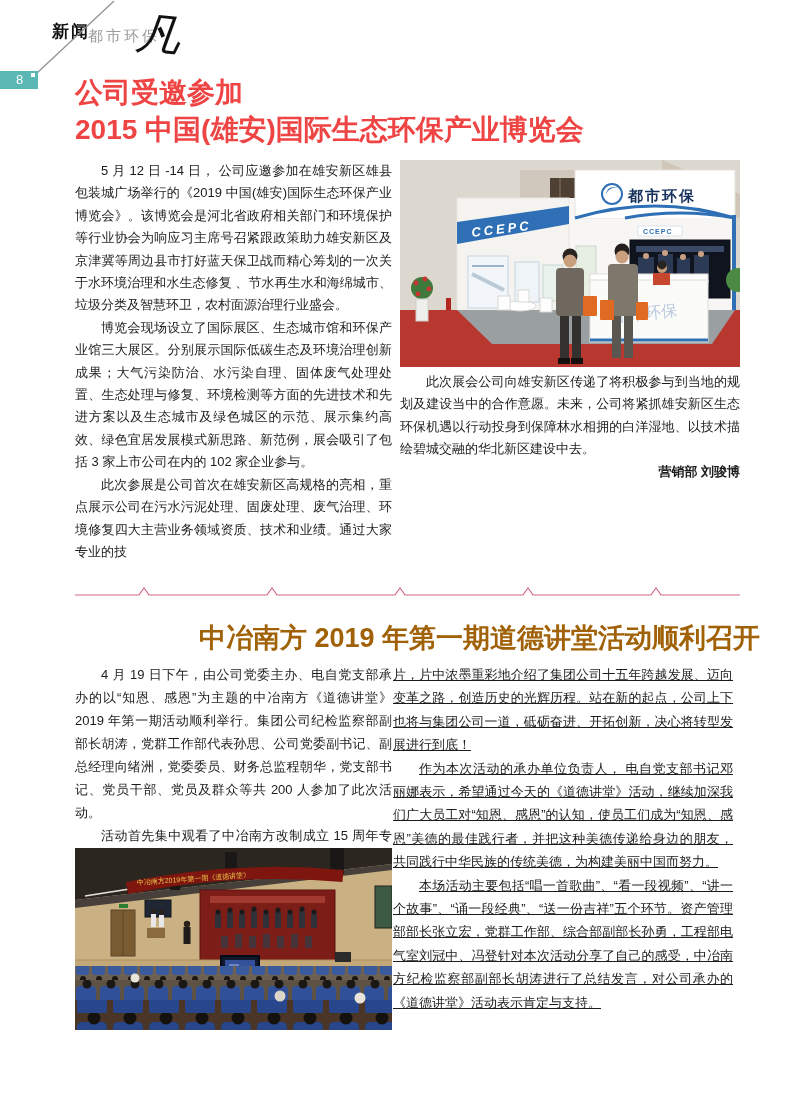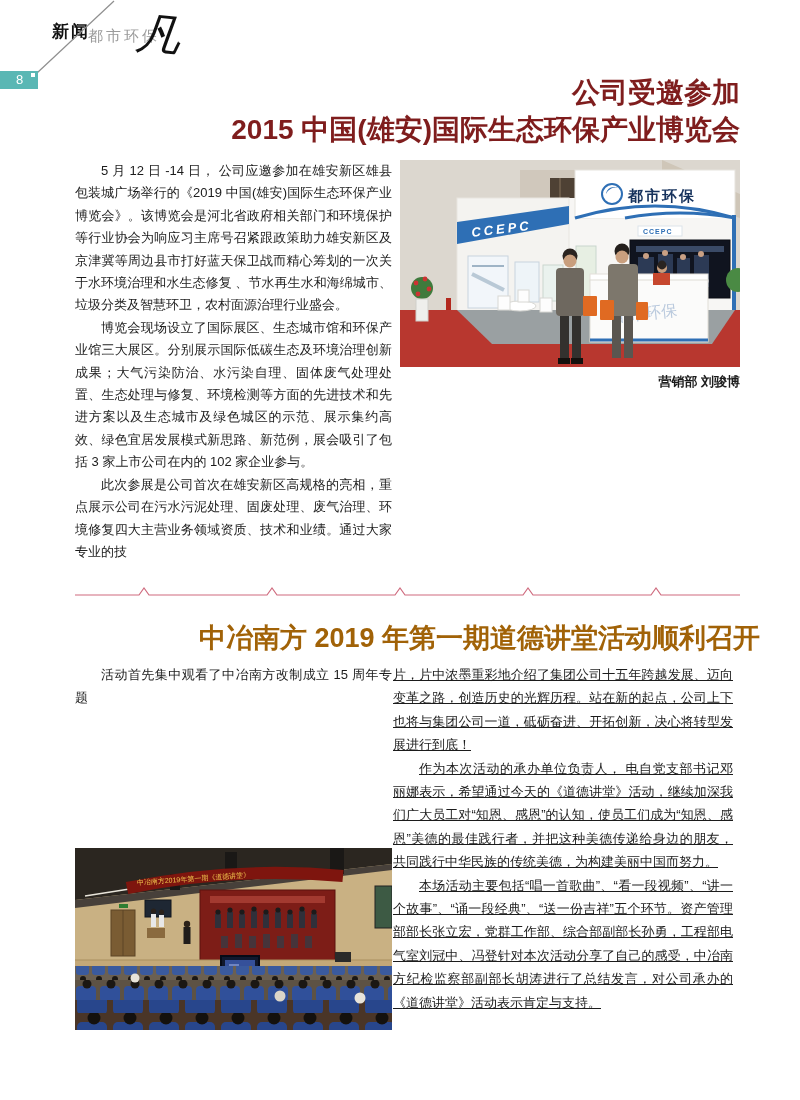--- a/index.html
+++ b/index.html
@@ -9,21 +9,21 @@
   
   .section-label{position:absolute;left:30px;top:20px;font-size:17px;font-weight:700;color:#111;letter-spacing:2px;margin-left:22px;}
   .brand-name{position:absolute;left:88px;top:27px;font-size:15px;color:#9b9b9b;letter-spacing:3px;}
   .brand-glyph{position:absolute;left:136px;top:6px;font-size:44px;color:#111;font-family:"DejaVu Serif","Liberation Serif",serif;font-style:italic;transform:rotate(6deg);}
   .header-line{position:absolute;left:0;top:0;}
   .page-num-box{position:absolute;left:0;top:71px;width:38px;height:18px;background:#5ab7b4;}
   .page-num{position:absolute;left:16px;top:1px;color:#fff;font-size:13px;}
   .page-num-notch{position:absolute;right:3px;top:2px;width:4px;height:4px;background:#fff;}
 
   
-  .a1-title{position:absolute;left:75px;top:74px;width:665px;text-align:right;font-size:28px;line-height:37px;font-weight:700;color:#7f1d1d;}
+  .a1-title{position:absolute;left:75px;top:74px;width:665px;text-align:left;font-size:28px;line-height:37px;font-weight:700;color:#ef4444;}
   .a2-title{position:absolute;left:55px;top:620px;width:705px;text-align:right;font-size:27px;font-weight:700;color:#a16207;}
 
   
   .col{position:absolute;color:#1c1c1c;font-size:13px;text-align:justify;}
   .col p{margin:0;text-indent:2em;}
   .col p.cont{text-indent:0;}
   .a1-left{left:75px;top:160px;width:317px;line-height:22.4px;}
   .a1-right{left:400px;top:371px;width:340px;line-height:22.4px;}
   .a2-left{left:75px;top:663px;width:317px;line-height:23px;}
   .a2-right{left:393px;top:663px;width:340px;line-height:23.4px;text-decoration:underline;}
@@ -149,30 +149,32 @@
       <rect x="208" y="104" width="30" height="52" rx="4" fill="#7d776c"></rect>
       <rect x="212" y="156" width="9" height="42" fill="#5a5650"></rect>
         <rect x="224" y="156" width="9" height="42" fill="#5a5650"></rect>
       <rect x="200" y="140" width="14" height="20" rx="1" fill="#e06a22"></rect>
       <rect x="236" y="142" width="12" height="18" rx="1" fill="#e06a22"></rect>
       <circle cx="338" cy="120" r="12" fill="#4a8a44"></circle>
     </svg>
   </div>
 
   <div class="col a1-right">
+    <p>此次展会公司向雄安新区传递了将积极参与到当地的规划及建设当中的合作意愿。未来，公司将紧抓雄安新区生态环保机遇以行动投身到保障林水相拥的白洋湿地、以技术描绘碧城交融的华北新区建设中去。</p>
     <p class="byline">营销部 刘骏博</p>
   </div>
 
   <svg class="divider" width="665" height="14">
     <path d="M0,10 H64 L69,3 L74,10 H192 L197,3 L202,10 H320 L325,3 L330,10 H448 L453,3 L458,10 H576 L581,3 L586,10 H665" fill="none" stroke="#cf6b7e" stroke-width="1.2"></path>
   </svg>
 
   <div class="a2-title">中冶南方 2019 年第一期道德讲堂活动顺利召开</div>
 
   <div class="col a2-left">
+    <p>4 月 19 日下午，由公司党委主办、电自党支部承办的以“知恩、感恩”为主题的中冶南方《道德讲堂》2019 年第一期活动顺利举行。集团公司纪检监察部副部长胡涛，党群工作部代表孙思、公司党委副书记、副总经理向绪洲，党委委员、财务总监程朝华，党支部书记、党员干部、党员及群众等共 200 人参加了此次活动。</p>
     <p>活动首先集中观看了中冶南方改制成立 15 周年专题</p>
   </div>
 
   <div class="photo photo2">
     <svg width="317" height="182" viewBox="0 0 317 182">
       <defs>
         <pattern id="seatsSmall" width="16" height="16" patternUnits="userSpaceOnUse">
           <rect width="16" height="16" fill="#6b6052"></rect>
           <rect x="1" y="4" width="13" height="11" rx="3" fill="#3a5a9e"></rect>
           <circle cx="8" cy="3" r="3" fill="#1b1713"></circle>

